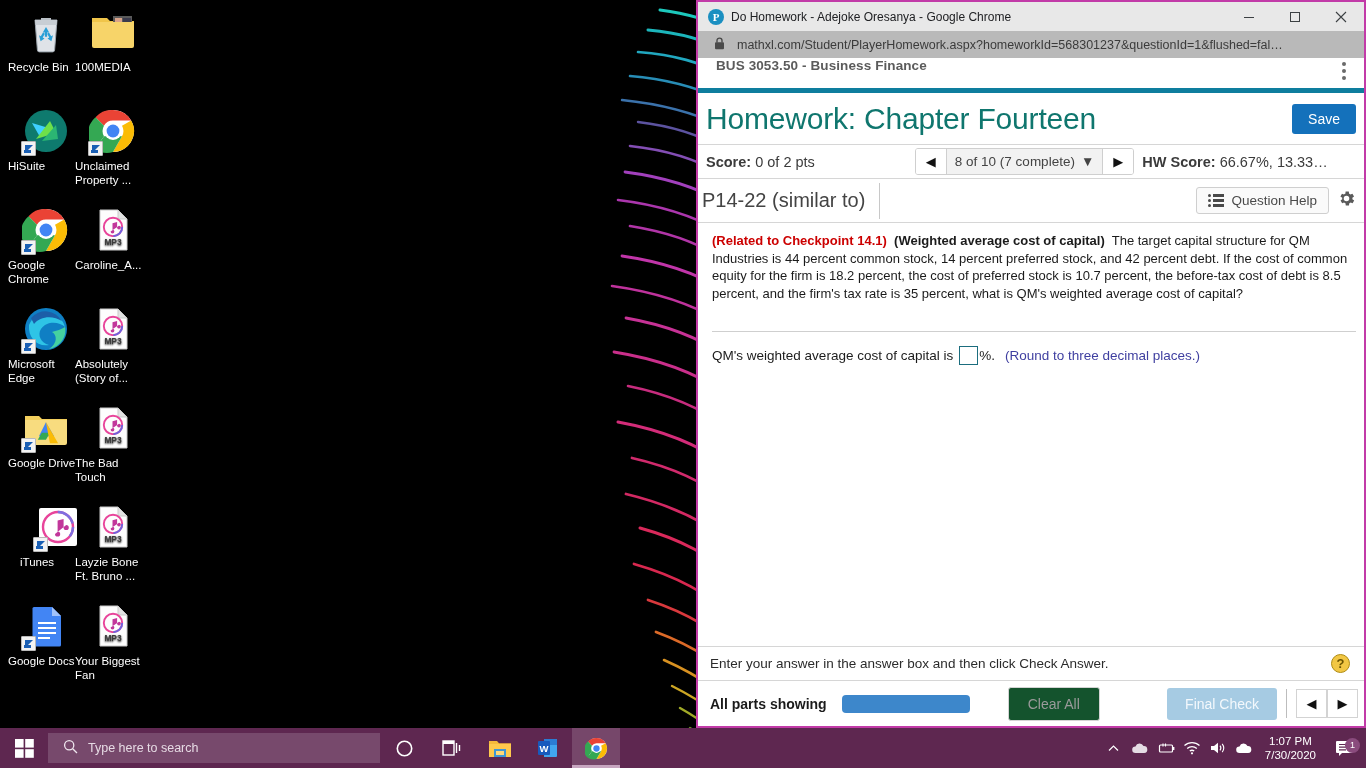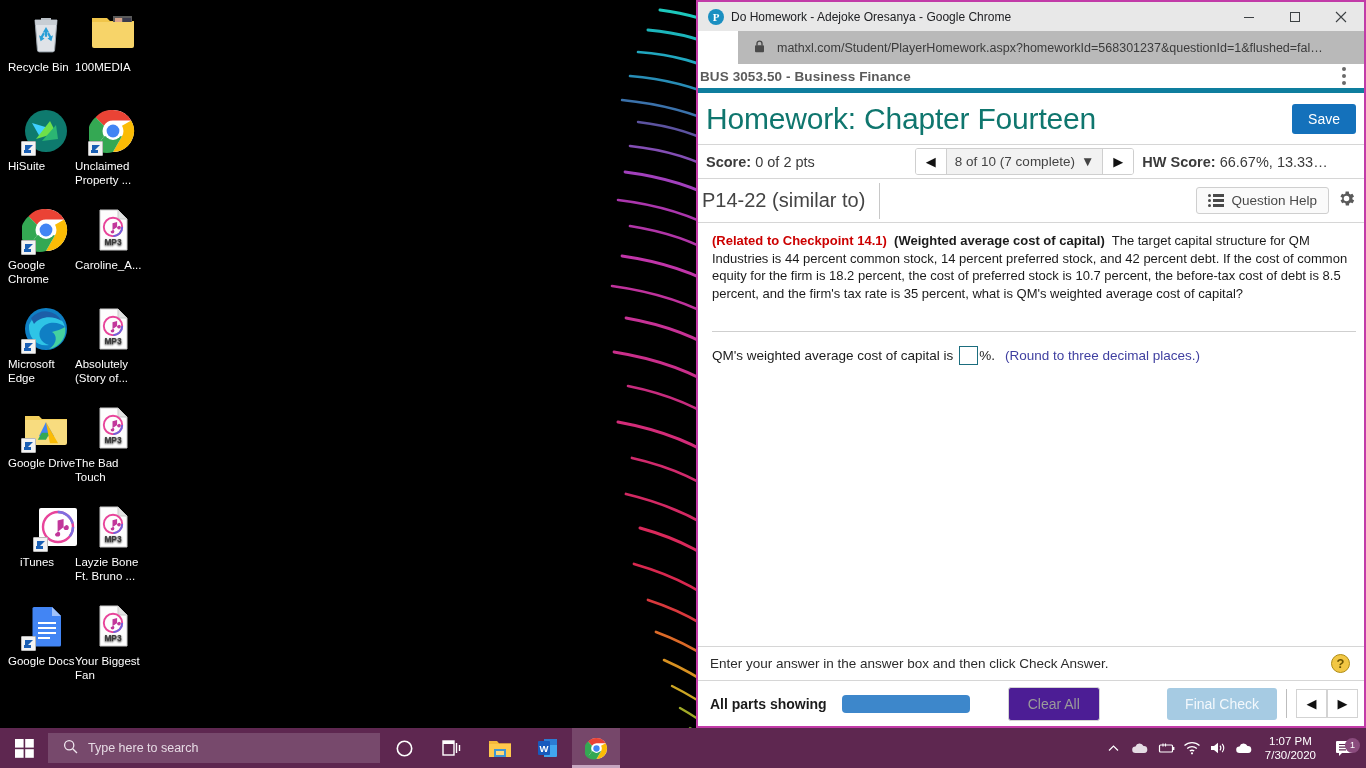--- a/index.html
+++ b/index.html
@@ -76,37 +76,36 @@
   #win-title {
     font-size: 12px; color: #202124; flex: 1 1 auto;
     white-space: nowrap; overflow: hidden;
   }
   .wbtn {
     width: 46px; height: 31px; display: flex; align-items: center; justify-content: center;
     color: #3c4043; font-size: 12px;
   }
 
   #urlbar {
-    height: 33px; background: #b9b9b9;
+    height: 27px; background: #b9b9b9;
     display: flex; align-items: center; padding: 0 6px;
     flex: 0 0 auto;
-    margin-left: 40px;
   }
   #urlbar .lock { margin: 0 12px 0 10px; }
   #url-text {
     font-size: 12.5px; color: #3b3b3b; white-space: nowrap;
     overflow: hidden; text-overflow: clip;
   }
 
   
   #page { flex: 1 1 auto; background: #fff; display: flex; flex-direction: column; overflow: hidden; }
 
   #course-bar {
-    height: 24px; display: flex; align-items: center; justify-content: space-between;
-    padding: 0 14px 0 2px; flex: 0 0 auto;
+    height: 30px; display: flex; align-items: flex-start; justify-content: space-between;
+    padding: 0 14px 0 18px; flex: 0 0 auto;
   }
   #course-title { font-size: 13.5px; font-weight: bold; color: #5b5b5b; letter-spacing: .1px; }
   #kebab { display: flex; flex-direction: column; gap: 3px; padding: 4px; }
   #kebab span { width: 4px; height: 4px; border-radius: 50%; background: #6a6a6a; display: block; }
 
   #teal-rule { height: 5px; background: #0e7e9e; flex: 0 0 auto; }
 
   #hw-header {
     height: 51px; display: flex; align-items: center; justify-content: space-between;
     padding: 0 8px 0 8px; flex: 0 0 auto;
@@ -191,21 +190,21 @@
   }
   #action-bar {
     height: 46px; border-top: 1px solid #d6d6d6;
     display: flex; align-items: center; padding: 0 6px 0 12px; flex: 0 0 auto; gap: 0;
   }
   #parts-label { font-size: 14px; font-weight: bold; color: #1b1b1b; }
   #parts-progress {
     width: 128px; height: 18px; background: #3d87cb; border-radius: 4px; margin-left: 15px;
   }
   #clear-all {
-    margin-left: 38px; border: 1px solid #d3d3d3; background: #4c1d95; border-radius: 3px;
+    margin-left: 38px; border: 1px solid #d3d3d3; background: #14532d; border-radius: 3px;
     padding: 8px 19px; color: #9a9a9a; font-size: 14px; cursor: pointer;
     font-family: "Liberation Sans", sans-serif;
   }
   #final-check {
     margin-left: auto; background: #a6cbe3; color: #f3f8fc; border: none; border-radius: 3px;
     padding: 8px 18px; font-size: 14px; cursor: pointer;
     font-family: "Liberation Sans", sans-serif;
   }
   #pager { display: flex; margin-left: 9px; border-left: 1px solid #bdbdbd; padding-left: 9px; gap: 0; }
   .pager-btn {

